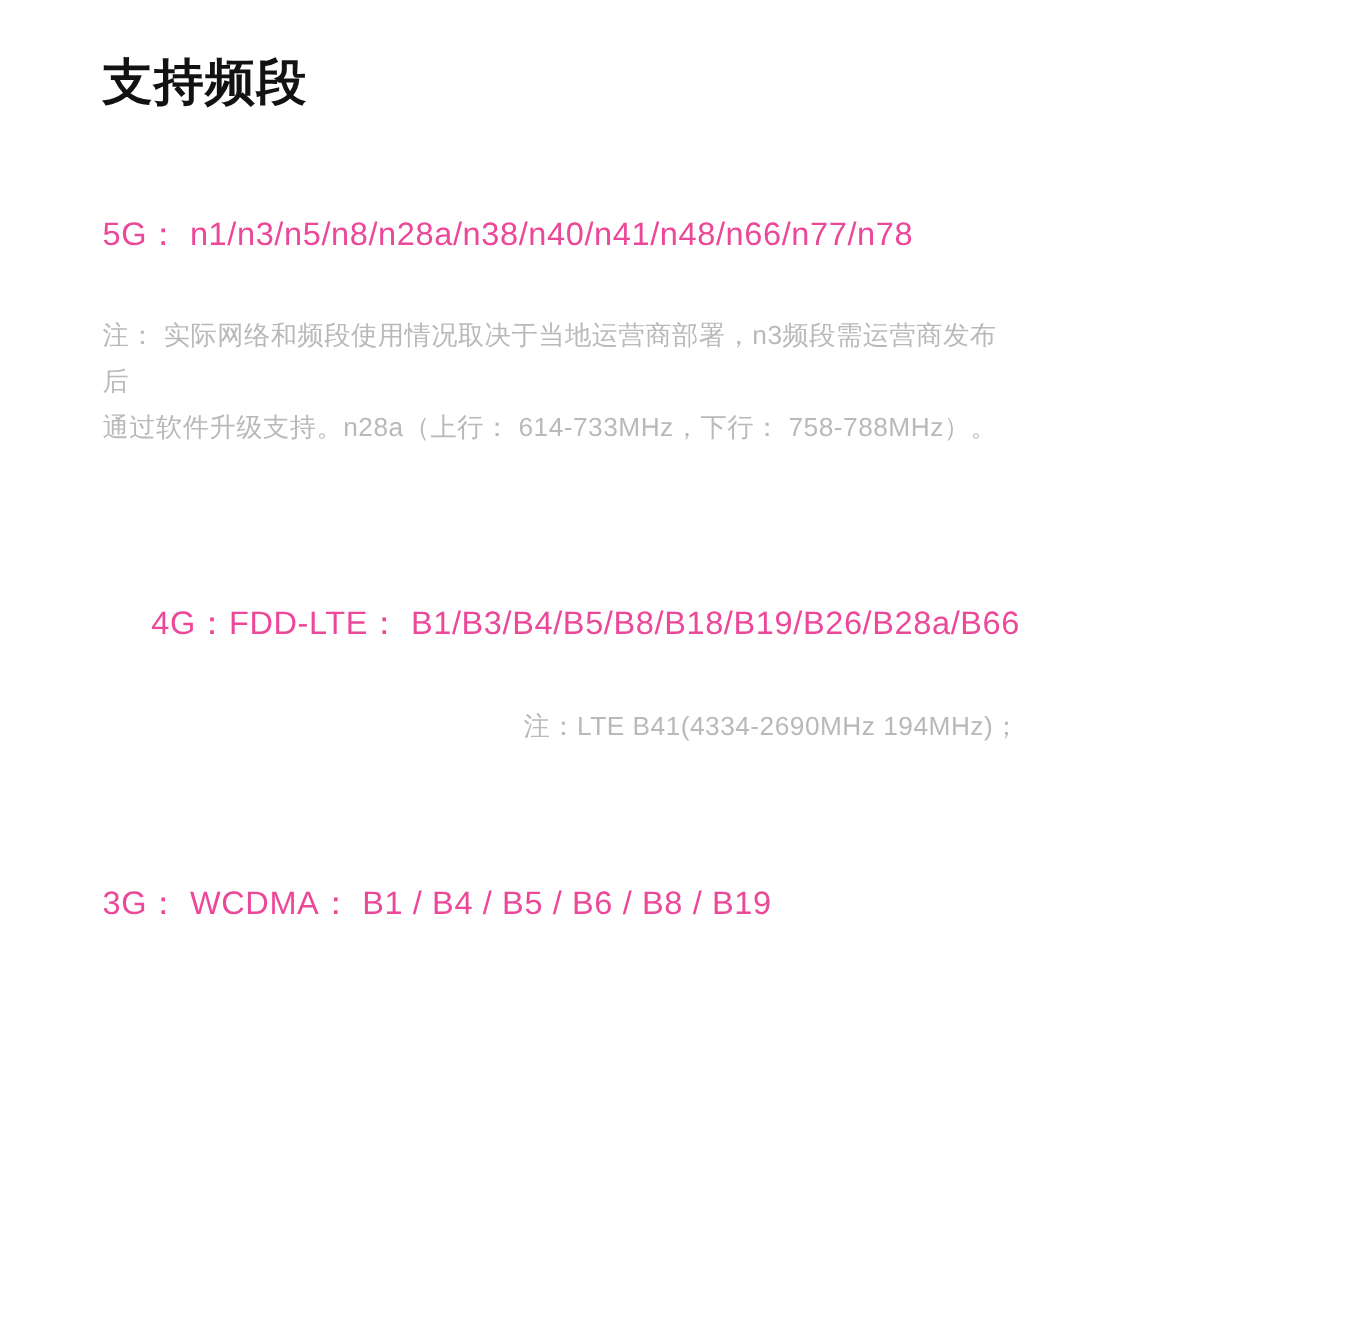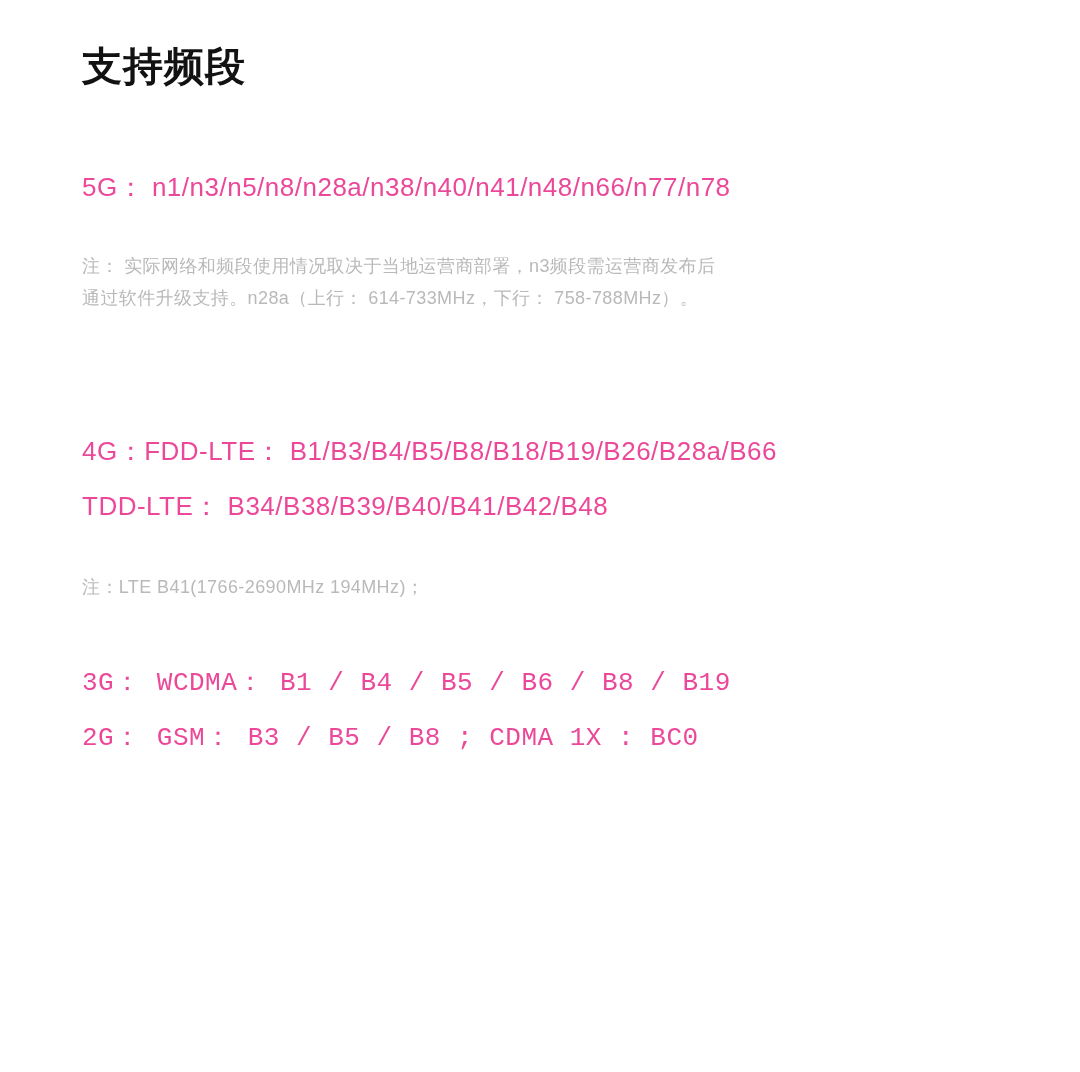--- a/index.html
+++ b/index.html
@@ -39,59 +39,57 @@
   .spec-line {
     font-size: 26px;
     font-weight: 400;
     color: #ec4899;
     line-height: 1.35;
     letter-spacing: 0.5px;
     white-space: nowrap;
   }
 
   .note {
-    font-size: 18px;
+    font-size: 21px;
     color: #b9b9b9;
     line-height: 1.75;
     letter-spacing: 0.4px;
     font-weight: 400;
   }
 
   .gap-5g-title { margin-top: 78px; }
   .note-5g { margin-top: 46px; max-width: 940px; }
 
-  .group-4g { margin-top: 120px; }
+  .group-4g { margin-top: 120px; text-align: right; }
   .note-4g { margin-top: 48px; }
 
-  .group-3g { margin-top: 62px; font-family: Liberation Mono, monospace; }
+  .group-3g { margin-top: 104px; }
   .line-gap { margin-top: 20px; }
 </style>
 </head>
 <body>
 
 <div class="page">
 
   <h1 class="section-title">支持频段</h1>
 
   <div class="block">
     <div class="spec-line gap-5g-title">5G： n1/n3/n5/n8/n28a/n38/n40/n41/n48/n66/n77/n78</div>
 
     <div class="note note-5g">
       <div>注： 实际网络和频段使用情况取决于当地运营商部署，n3频段需运营商发布后</div>
       <div>通过软件升级支持。n28a（上行： 614-733MHz，下行： 758-788MHz）。</div>
     </div>
   </div>
 
   <div class="block group-4g">
     <div class="spec-line">4G：FDD-LTE： B1/B3/B4/B5/B8/B18/B19/B26/B28a/B66</div>
-    <div class="spec-line line-gap">TDD-LTE： B34/B38/B39/B40/B41/B42/B48</div>
 
     <div class="note note-4g">
-      <div>注：LTE B41(1766-2690MHz 194MHz)；</div>
+      <div>注：LTE B41(4334-2690MHz 194MHz)；</div>
     </div>
   </div>
 
   <div class="block group-3g">
     <div class="spec-line">3G： WCDMA： B1 / B4 / B5 / B6 / B8 / B19</div>
-    <div class="spec-line line-gap">2G： GSM： B3 / B5 / B8 ; CDMA 1X : BC0</div>
   </div>
 
 </div>
 
 </body></html>

